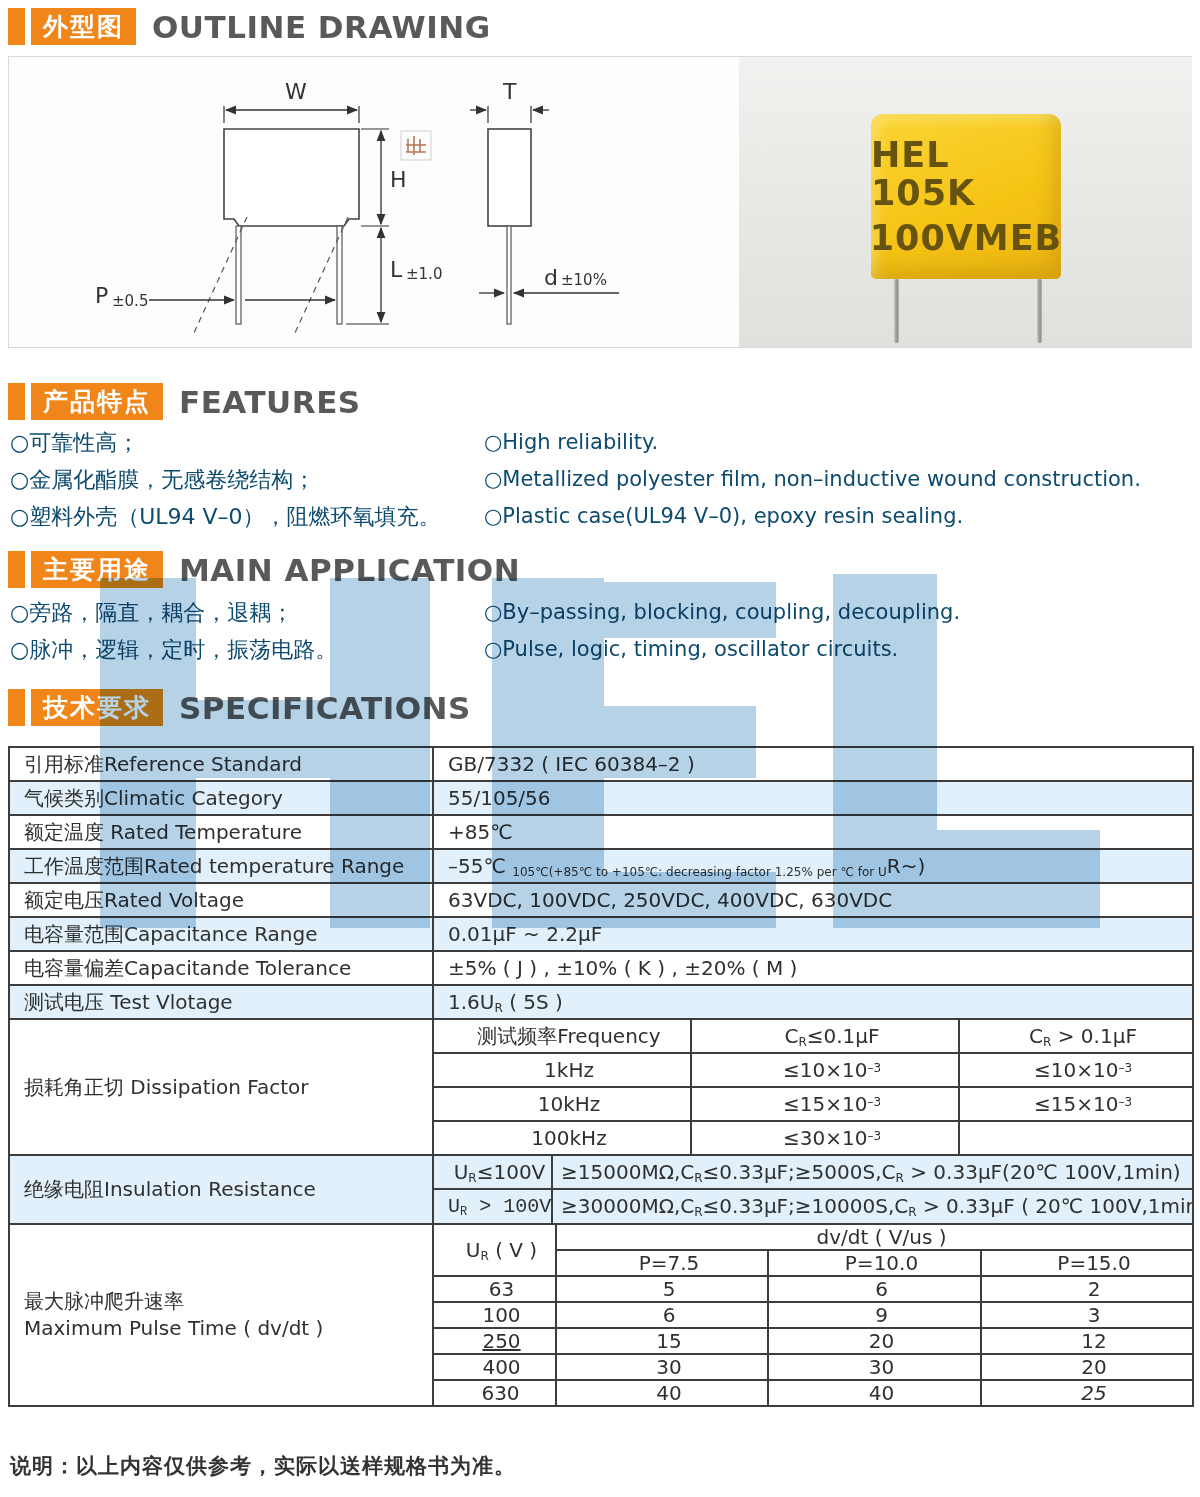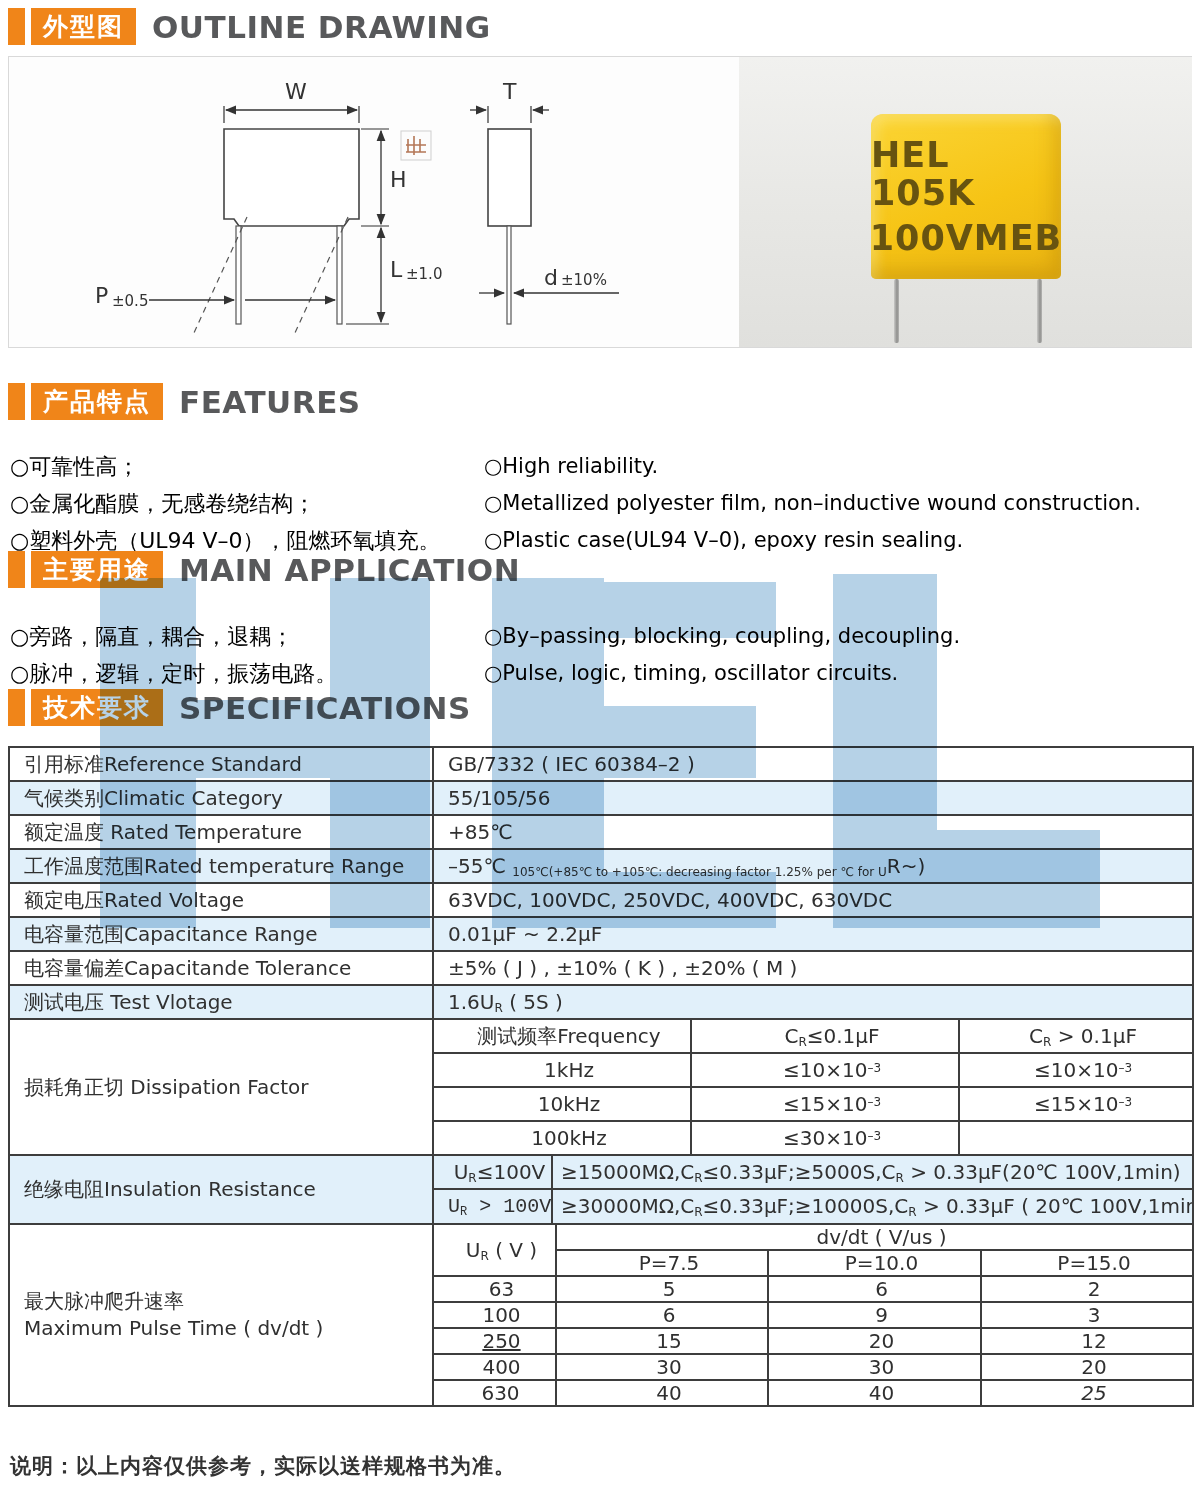--- a/index.html
+++ b/index.html
@@ -18,21 +18,21 @@
   .photo { position:absolute; left:730px; top:0; width:453px; height:290px; background:linear-gradient(180deg,#f1f1ef 0%,#e7e7e4 55%,#e0e0dd 100%); }
   .cap-body { position:absolute; left:132px; top:57px; width:190px; height:165px;
       background:linear-gradient(160deg,#fbd535 0%,#f6c415 55%,#eab411 100%);
       border-radius:12px 12px 5px 5px;
       box-shadow:inset -8px -10px 18px rgba(150,105,0,0.25), inset 6px 6px 12px rgba(255,240,150,0.5);
       display:flex; flex-direction:column; align-items:center; justify-content:center; gap:6px; }
   .cap-line { color:#675310; font-size:35px; font-weight:bold; letter-spacing:1px; line-height:1.1; }
   .cap-lead { position:absolute; top:222px; width:5px; height:64px; background:linear-gradient(90deg,#c9c9c7,#8f8f8d 60%,#b5b5b3); border-radius:2px; }
 
   
-  .bullet { position:absolute; font-size:22px; color:#000000; line-height:37px; white-space:nowrap;margin-top:24px; }
+  .bullet { position:absolute; font-size:22px; color:#0c4a6e; line-height:37px; white-space:nowrap; }
   .bullet.en { font-size:21px; }
 
   
   .spec-wrap { position:absolute; left:8px; top:746px; width:1184px; }
   table.spec { border-collapse:collapse; table-layout:fixed; width:1184px; }
   table.spec + table.spec { margin-top:-2px; }
   table.spec td { border:2px solid #3d3d3d; font-size:20px; color:#303030; padding:0 0 0 14px; height:34px; vertical-align:middle; overflow:hidden; white-space:nowrap; }
   td.c { text-align:center; padding:0 2px; }
   tr.hl td, td.hl { background:#e1f0fa; }
   td.small { font-size:18px; }

